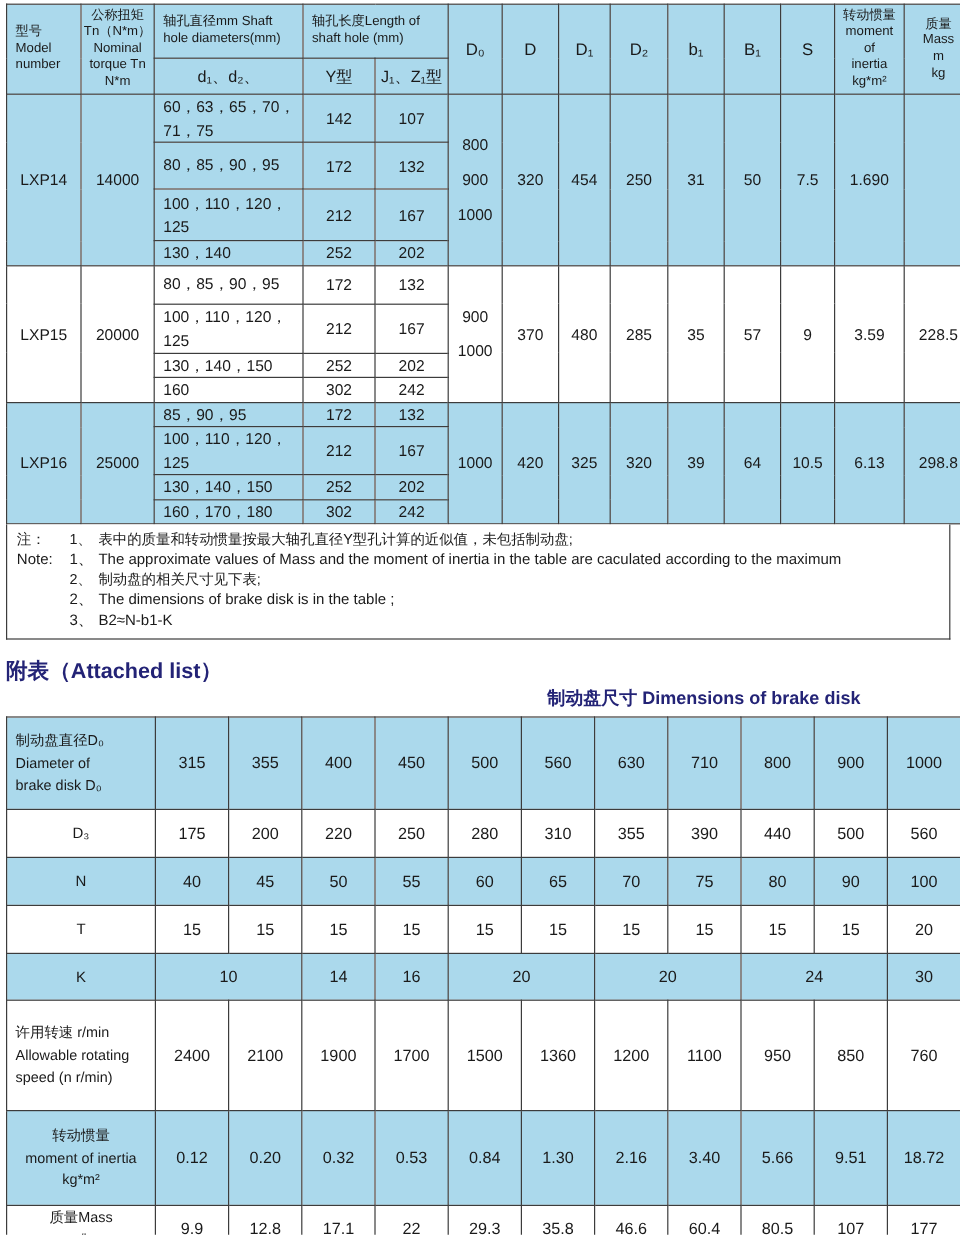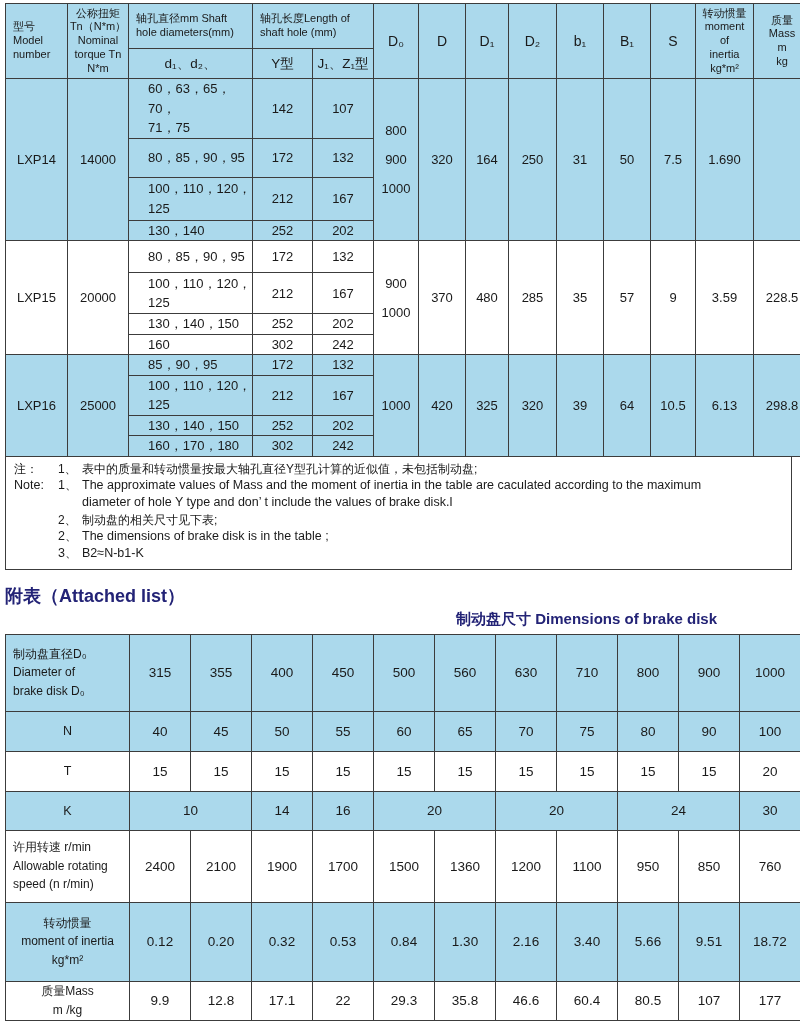--- a/index.html
+++ b/index.html
@@ -9,21 +9,21 @@
   td { border:1px solid #3c3c3c; vertical-align:middle; font-size:13px; overflow:hidden; }
   .blue td, td.blue { background:#abd9ec; }
   .white td, td.white { background:#ffffff; }
   .c { text-align:center; }
   .l { text-align:left; padding-left:7px; }
   .pre { white-space:pre-line; }
   .hdr { font-size:11px; line-height:1.25; }
   .hdr-big { font-size:14px; }
   .sub2 { font-size:13.5px; }
   .d0cell { line-height:29px; font-size:13px; }
-  .diacell { line-height:1.5; font-size:13px;padding-left:19px; }
+  .diacell { line-height:1.5; font-size:13px; }
   
   .notes { width:787px; border:1px solid #3c3c3c; border-top:none; background:#fff;
            padding:4px 6px 6px 8px; font-size:12px; line-height:1.38; }
   .note-line { display:flex; }
   .note-label { width:44px; flex:none; }
   .note-num { width:24px; flex:none; }
   .note-text { flex:1; }
   .en { font-size:12.5px; }
   
   .att-title { color:#232376; font-weight:bold; font-size:18px; margin:14px 0 2px 0; }
@@ -96,21 +96,21 @@
       <td rowspan="4" class="c">LXP14</td>
       <td rowspan="4" class="c">14000</td>
       <td class="l pre diacell">60，63，65，70，
 71，75</td>
       <td class="c">142</td>
       <td class="c">107</td>
       <td rowspan="4" class="c pre d0cell">800
 900
 1000</td>
       <td rowspan="4" class="c">320</td>
-      <td rowspan="4" class="c">164</td>
+      <td rowspan="4" class="c">454</td>
       <td rowspan="4" class="c">250</td>
       <td rowspan="4" class="c">31</td>
       <td rowspan="4" class="c">50</td>
       <td rowspan="4" class="c">7.5</td>
       <td rowspan="4" class="c">1.690</td>
       <td rowspan="4" class="c"></td>
     </tr>
     <tr class="blue" style="height:39px;">
       <td class="l pre diacell">80，85，90，95</td>
       <td class="c">172</td>
@@ -200,25 +200,20 @@
   <div class="notes">
     <div class="note-line">
       <span class="note-label">注：</span>
       <span class="note-num">1、</span>
       <span class="note-text">表中的质量和转动惯量按最大轴孔直径Y型孔计算的近似值，未包括制动盘;</span>
     </div>
     <div class="note-line en">
       <span class="note-label">Note:</span>
       <span class="note-num">1、</span>
       <span class="note-text">The approximate values of Mass and the moment of inertia in the table are caculated according to the maximum</span>
-    </div>
-    <div class="note-line en">
-      <span class="note-label"></span>
-      <span class="note-num"></span>
-      <span class="note-text">diameter of hole Y type and don’ t include the values of brake disk.I</span>
     </div>
     <div class="note-line">
       <span class="note-label"></span>
       <span class="note-num">2、</span>
       <span class="note-text">制动盘的相关尺寸见下表;</span>
     </div>
     <div class="note-line en">
       <span class="note-label"></span>
       <span class="note-num">2、</span>
       <span class="note-text">The dimensions of brake disk is in the table ;</span>
@@ -258,20 +253,34 @@
       <td class="c">400</td>
       <td class="c">450</td>
       <td class="c">500</td>
       <td class="c">560</td>
       <td class="c">630</td>
       <td class="c">710</td>
       <td class="c">800</td>
       <td class="c">900</td>
       <td class="c">1000</td>
     </tr>
+    <tr class="white" style="height:40px;">
+      <td class="c lab-c">D₃</td>
+      <td class="c">175</td>
+      <td class="c">200</td>
+      <td class="c">220</td>
+      <td class="c">250</td>
+      <td class="c">280</td>
+      <td class="c">310</td>
+      <td class="c">355</td>
+      <td class="c">390</td>
+      <td class="c">440</td>
+      <td class="c">500</td>
+      <td class="c">560</td>
+    </tr>
     <tr class="blue" style="height:40px;">
       <td class="c lab-c">N</td>
       <td class="c">40</td>
       <td class="c">45</td>
       <td class="c">50</td>
       <td class="c">55</td>
       <td class="c">60</td>
       <td class="c">65</td>
       <td class="c">70</td>
       <td class="c">75</td>
@@ -296,21 +305,21 @@
     <tr class="blue" style="height:39px;">
       <td class="c lab-c">K</td>
       <td colspan="2" class="c">10</td>
       <td class="c">14</td>
       <td class="c">16</td>
       <td colspan="2" class="c">20</td>
       <td colspan="2" class="c">20</td>
       <td colspan="2" class="c">24</td>
       <td class="c">30</td>
     </tr>
-    <tr class="white" style="height:72px;">
+    <tr class="white" style="height:92px;">
       <td class="l pre lab">许用转速 r/min
 Allowable  rotating
 speed  (n r/min)</td>
       <td class="c">2400</td>
       <td class="c">2100</td>
       <td class="c">1900</td>
       <td class="c">1700</td>
       <td class="c">1500</td>
       <td class="c">1360</td>
       <td class="c">1200</td>

